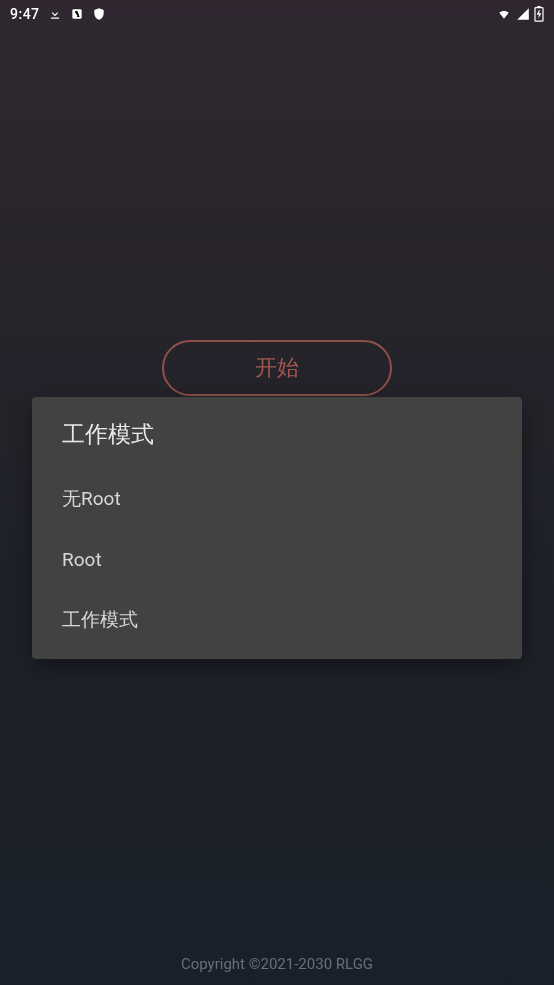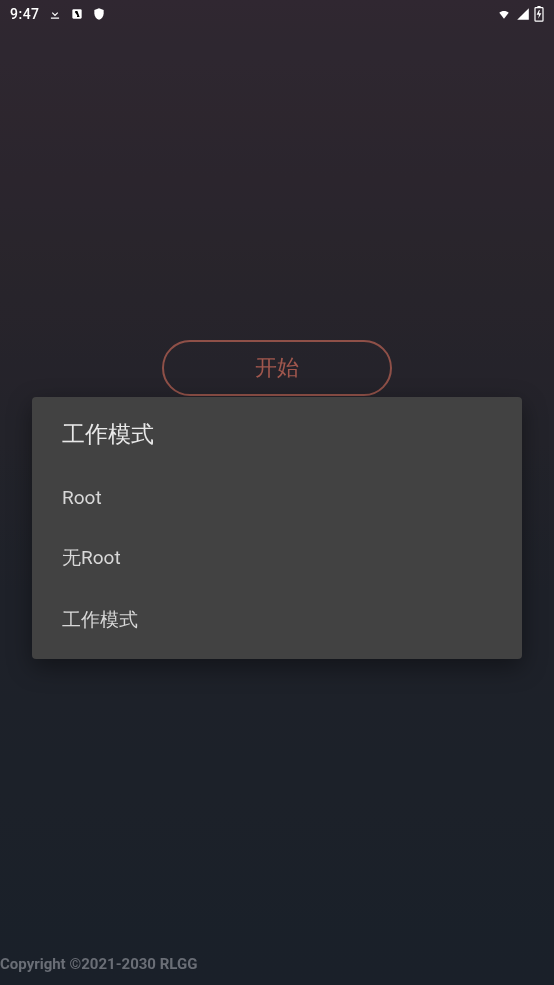--- a/index.html
+++ b/index.html
@@ -89,25 +89,24 @@
       justify-content: center;
       z-index: 1;
       font-family: Liberation Mono, monospace;
     }
     
     .footer {
       position: absolute;
       bottom: 12px;
       left: 0;
       width: 100%;
-      text-align: left;
+      text-align: center;
       color: #6a6e76;
       font-size: 15px;
       z-index: 1;
-      font-weight: bold;
     }
     
     .dialog {
       position: absolute;
       top: 380px;
       left: 32px;
       right: 32px;
       background: #424242;
       border-radius: 4px;
       box-shadow: 0 8px 24px rgba(0, 0, 0, 0.4);
@@ -183,16 +182,16 @@
 <div class="start-button">
   <span>开始</span>
 </div>
 
 <div class="footer">Copyright ©2021-2030 RLGG</div>
 
 <div class="dimmer"></div>
 
 <div class="dialog">
   <div class="dialog-title">工作模式</div>
+  <div class="dialog-item">无Root</div>
   <div class="dialog-item">Root</div>
-  <div class="dialog-item">无Root</div>
   <div class="dialog-item">工作模式</div>
 </div>
 
 </body></html>

